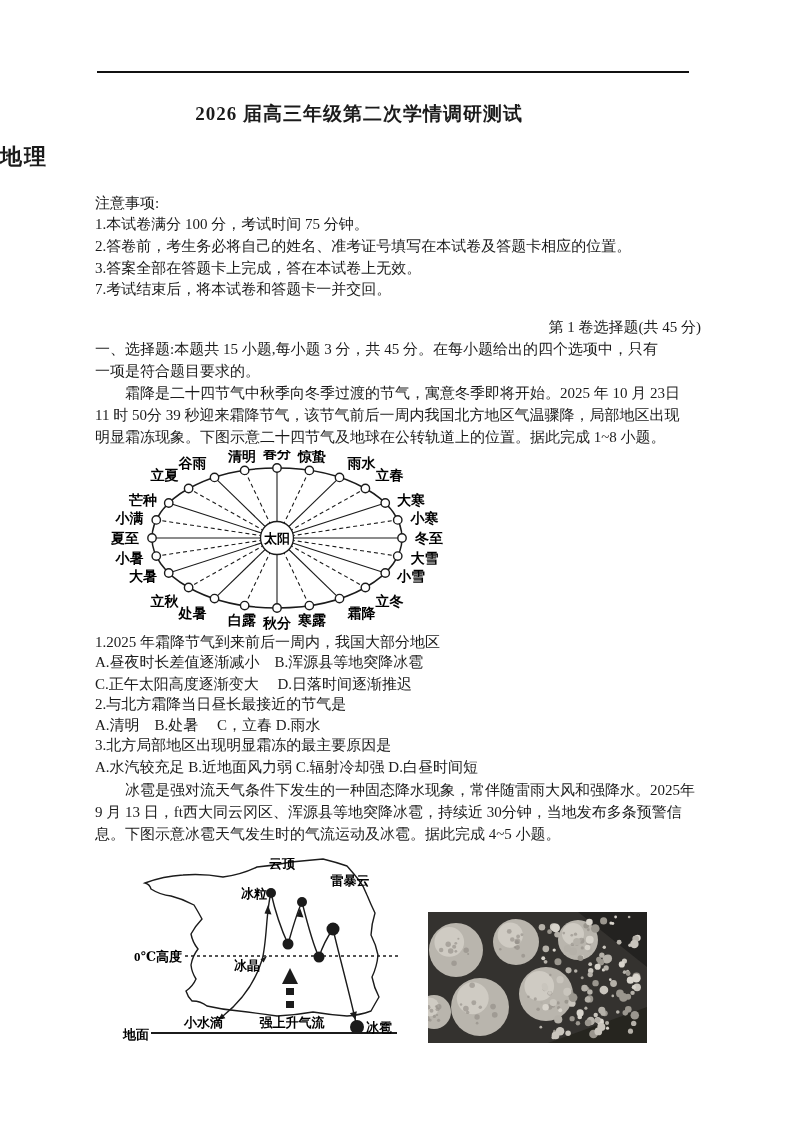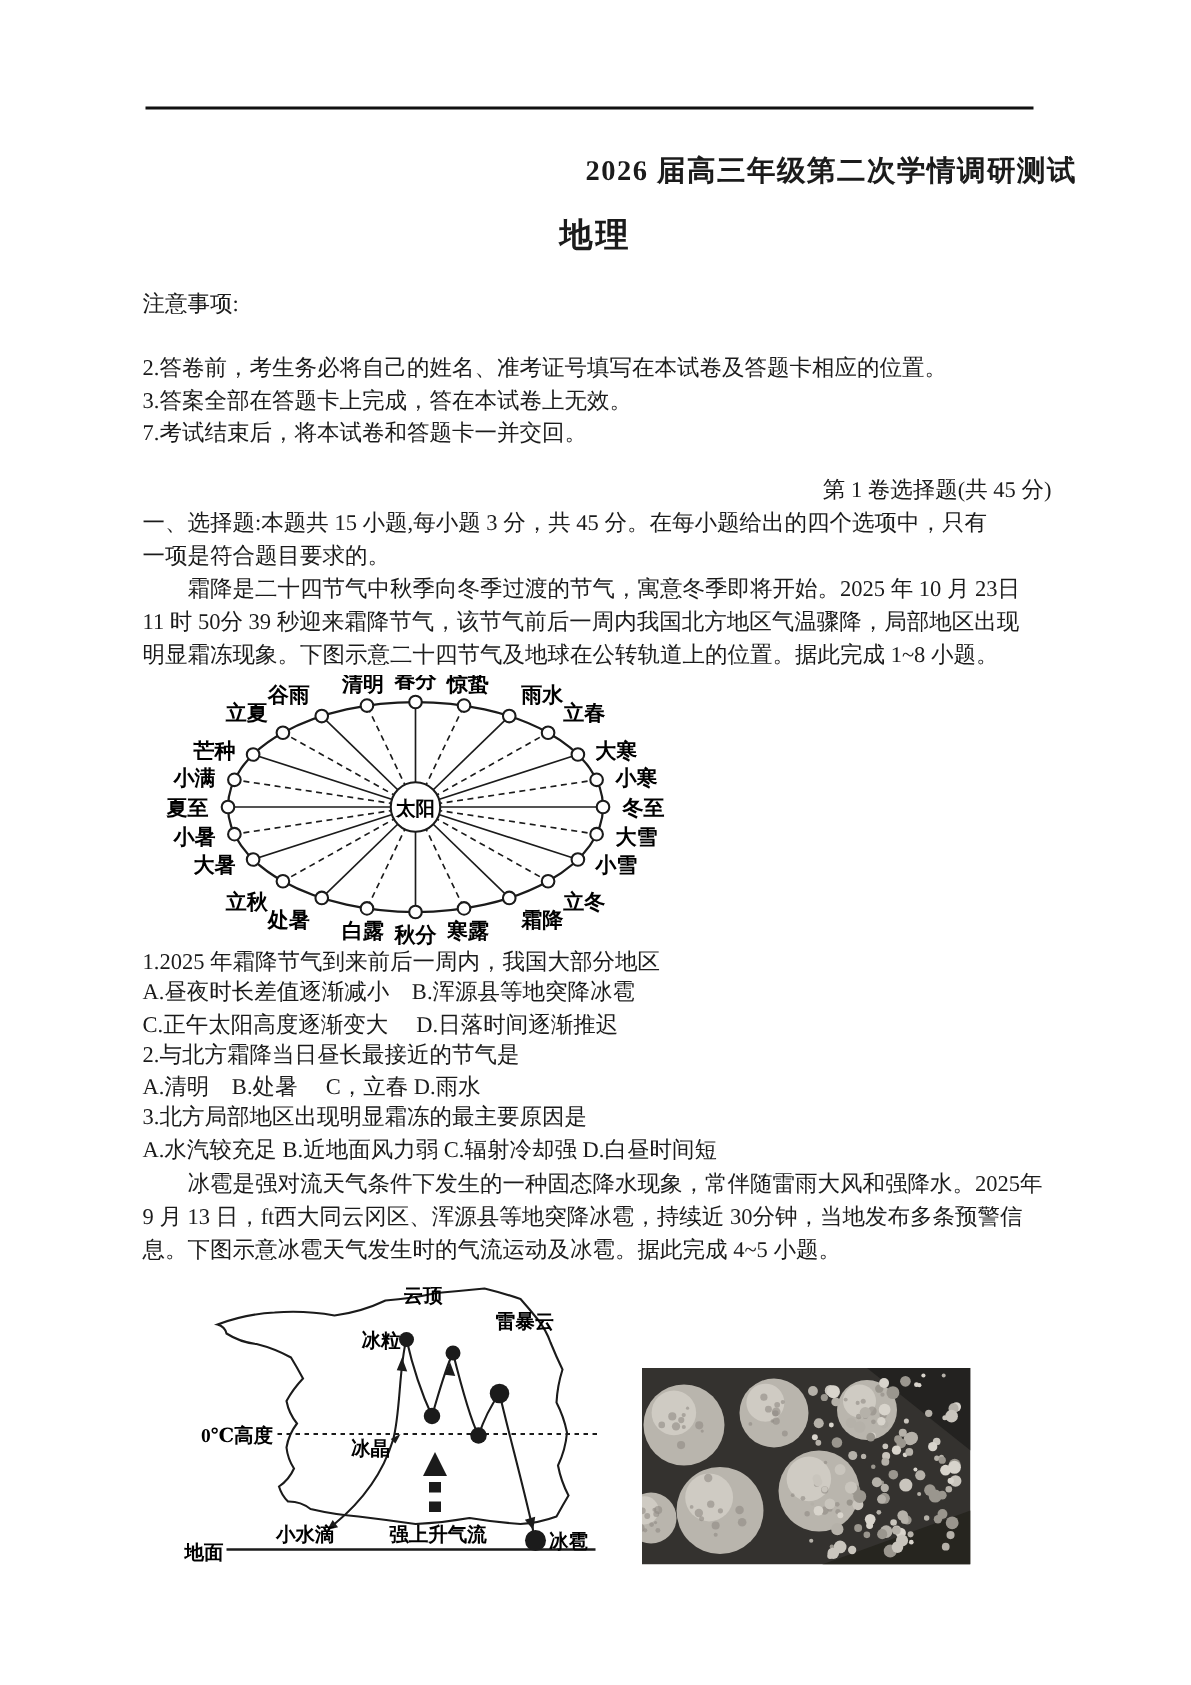--- a/index.html
+++ b/index.html
@@ -1,40 +1,41 @@
 <!DOCTYPE html>
 <html><head>
 <meta charset="utf-8">
 <style>
   html,body{margin:0;padding:0;background:#ffffff;}
   .page{position:relative;width:794px;height:1123px;background:#fff;overflow:hidden;
         font-family:"Liberation Serif","DejaVu Serif",serif;color:#1b1b1b;}
   .topline{position:absolute;left:97px;top:71px;width:592px;height:2px;background:#111;}
-  .title{position:absolute;left:0;top:101px;width:718px;text-align:right;
+  .title{position:absolute;left:0;top:101px;width:718px;text-align:center;
          font-size:19px;font-weight:bold;letter-spacing:1px;}
-  .subject{position:absolute;left:0;top:142px;width:794px;text-align:center;
+  .subject{position:absolute;left:0;top:142px;width:794px;text-align:left;
          font-size:22px;font-weight:bold;letter-spacing:2px;}
   .content{position:absolute;left:95px;top:0;width:606px;height:1123px;margin-top:17px;}
   .line{position:absolute;left:0;font-size:15px;line-height:21px;white-space:nowrap;}
   .center{width:606px;text-align:right;}
   .indent{padding-left:2em;}
   .fig{position:absolute;left:0;}
   svg text{font-family:"Liberation Serif","DejaVu Serif",serif;}
   .photo{position:absolute;left:333px;top:57px;width:219px;height:131px;}
 </style>
 </head>
 <body>
 
 <div class="page">
   <div class="topline"></div>
   <div class="title">2026 届高三年级第二次学情调研测试</div>
   <div class="subject">地理</div>
 
   <div class="content">
     <div class="line" style="top:176px">注意事项:</div>
+    <div class="line" style="top:197px">1.本试卷满分 100 分，考试时间 75 分钟。</div>
     <div class="line" style="top:219px">2.答卷前，考生务必将自己的姓名、准考证号填写在本试卷及答题卡相应的位置。</div>
     <div class="line" style="top:241px">3.答案全部在答题卡上完成，答在本试卷上无效。</div>
     <div class="line" style="top:262px">7.考试结束后，将本试卷和答题卡一并交回。</div>
 
     <div class="line center" style="top:300px">第 1 卷选择题(共 45 分)</div>
     <div class="line" style="top:322px">一、选择题:本题共 15 小题,每小题 3 分，共 45 分。在每小题给出的四个选项中，只有</div>
     <div class="line" style="top:344px">一项是符合题目要求的。</div>
 
     <div class="line indent" style="top:366px">霜降是二十四节气中秋季向冬季过渡的节气，寓意冬季即将开始。2025 年 10 月 23日</div>
     <div class="line" style="top:388px">11 时 50分 39 秒迎来霜降节气，该节气前后一周内我国北方地区气温骤降，局部地区出现</div>

